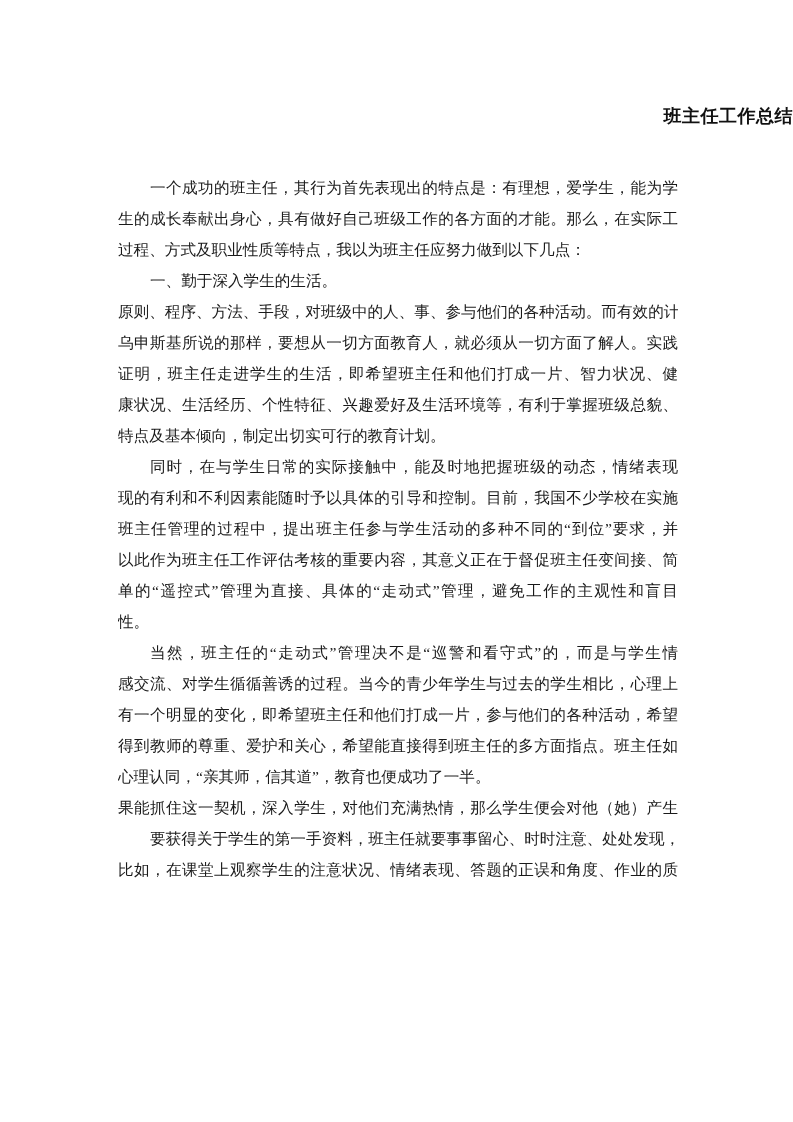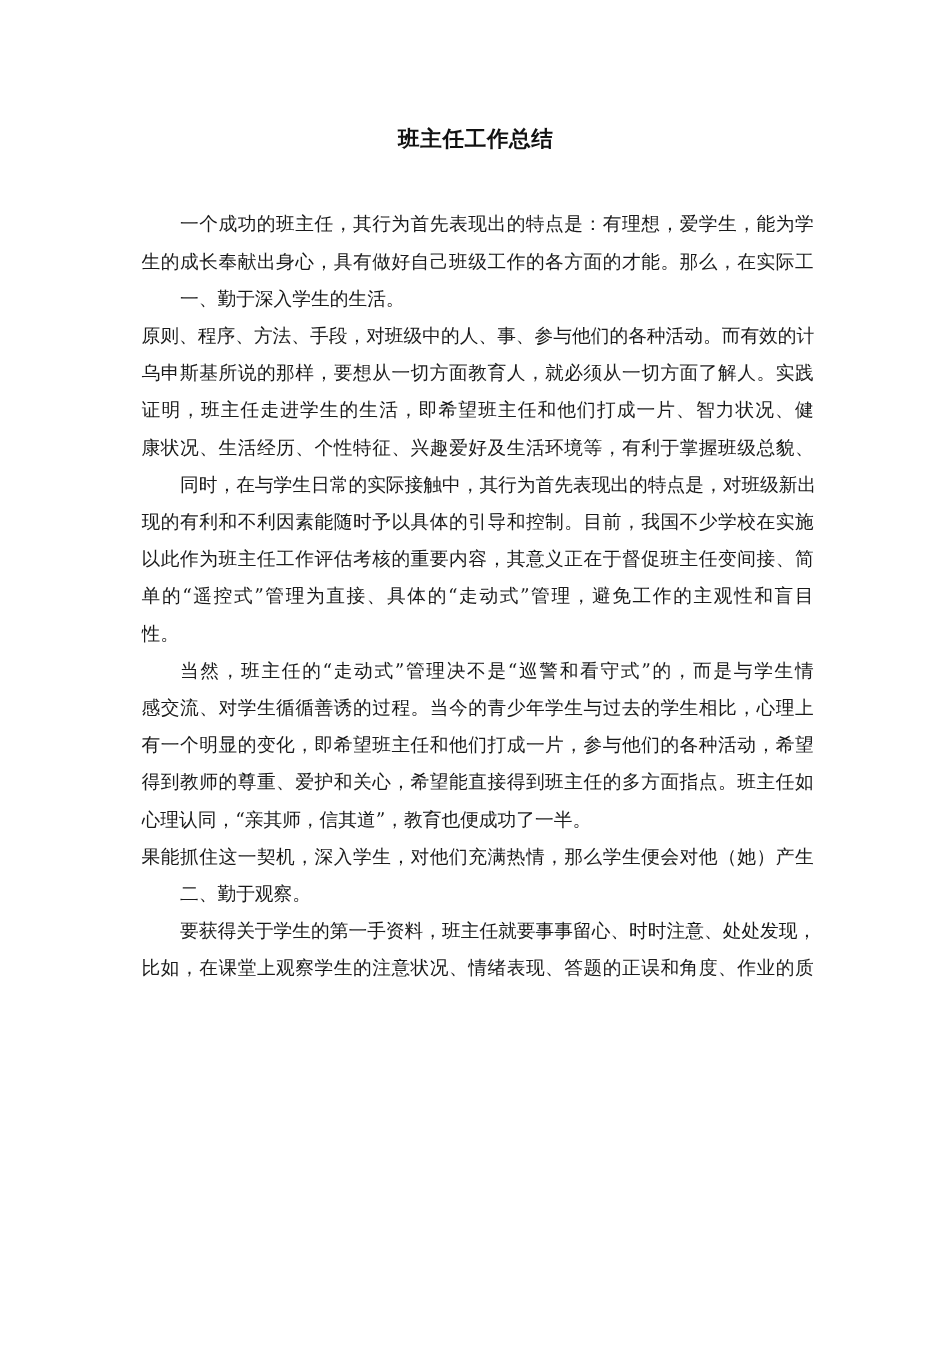--- a/index.html
+++ b/index.html
@@ -1,48 +1,50 @@
 <!DOCTYPE html>
 <html><head>
 <meta charset="utf-8">
 <style>
   html, body { margin:0; padding:0; background:#ffffff; }
   body { width:793px; height:1122px; position:relative; overflow:hidden;
          font-family: "DejaVu Serif", "Liberation Serif", serif; color:#1a1a1a; }
   .page { position:absolute; left:0; top:0; width:793px; height:1122px; background:#fff; }
-  .title { position:absolute; left:0; width:793px; top:104px; text-align:center;
+  .title { position:absolute; left:0; width:793px; top:104px; text-align:right;
            font-size:18px; font-weight:bold; font-family:Liberation Sans, sans-serif;
            letter-spacing:0.5px; color:#111; }
   .body { position:absolute; left:118px; top:172px; width:560px; }
   .line { height:31px; line-height:31px; font-size:15.6px; white-space:nowrap;
-          text-align:justify; text-align-last:justify; overflow:hidden; }
+          text-align:justify; text-align-last:justify; overflow:hidden;font-family:Liberation Serif, serif; }
   .line.last { text-align-last:left; }
   .line.indent { padding-left:32px; }
 </style>
 </head>
 <body>
 
 <div class="page">
   <div class="title">班主任工作总结</div>
   <div class="body" id="doc-body">
       <div class="line indent">一个成功的班主任，其行为首先表现出的特点是：有理想，爱学生，能为学</div>
       <div class="line">生的成长奉献出身心，具有做好自己班级工作的各方面的才能。那么，在实际工</div>
+      <div class="line last">过程、方式及职业性质等特点，我以为班主任应努力做到以下几点：</div>
       <div class="line indent last">一、勤于深入学生的生活。</div>
       <div class="line">原则、程序、方法、手段，对班级中的人、事、参与他们的各种活动。而有效的计</div>
       <div class="line">乌申斯基所说的那样，要想从一切方面教育人，就必须从一切方面了解人。实践</div>
       <div class="line">证明，班主任走进学生的生活，即希望班主任和他们打成一片、智力状况、健</div>
       <div class="line">康状况、生活经历、个性特征、兴趣爱好及生活环境等，有利于掌握班级总貌、</div>
-      <div class="line indent">同时，在与学生日常的实际接触中，其行为首先表现出的特点是，对班级新出</div>
+      <div class="line last">特点及基本倾向，制定出切实可行的教育计划。</div>
+      <div class="line indent">同时，在与学生日常的实际接触中，能及时地把握班级的动态，情绪表现</div>
       <div class="line">现的有利和不利因素能随时予以具体的引导和控制。目前，我国不少学校在实施</div>
+      <div class="line">班主任管理的过程中，提出班主任参与学生活动的多种不同的“到位”要求，并</div>
       <div class="line">以此作为班主任工作评估考核的重要内容，其意义正在于督促班主任变间接、简</div>
       <div class="line">单的“遥控式”管理为直接、具体的“走动式”管理，避免工作的主观性和盲目</div>
       <div class="line last">性。</div>
       <div class="line indent">当然，班主任的“走动式”管理决不是“巡警和看守式”的，而是与学生情</div>
       <div class="line">感交流、对学生循循善诱的过程。当今的青少年学生与过去的学生相比，心理上</div>
       <div class="line">有一个明显的变化，即希望班主任和他们打成一片，参与他们的各种活动，希望</div>
       <div class="line">得到教师的尊重、爱护和关心，希望能直接得到班主任的多方面指点。班主任如</div>
       <div class="line last">心理认同，“亲其师，信其道”，教育也便成功了一半。</div>
       <div class="line">果能抓住这一契机，深入学生，对他们充满热情，那么学生便会对他（她）产生</div>
-      <div class="line indent last">二、勤于观察。</div>
       <div class="line indent">要获得关于学生的第一手资料，班主任就要事事留心、时时注意、处处发现，</div>
       <div class="line">比如，在课堂上观察学生的注意状况、情绪表现、答题的正误和角度、作业的质</div>
     </div>
 </div>
 
 </body></html>

